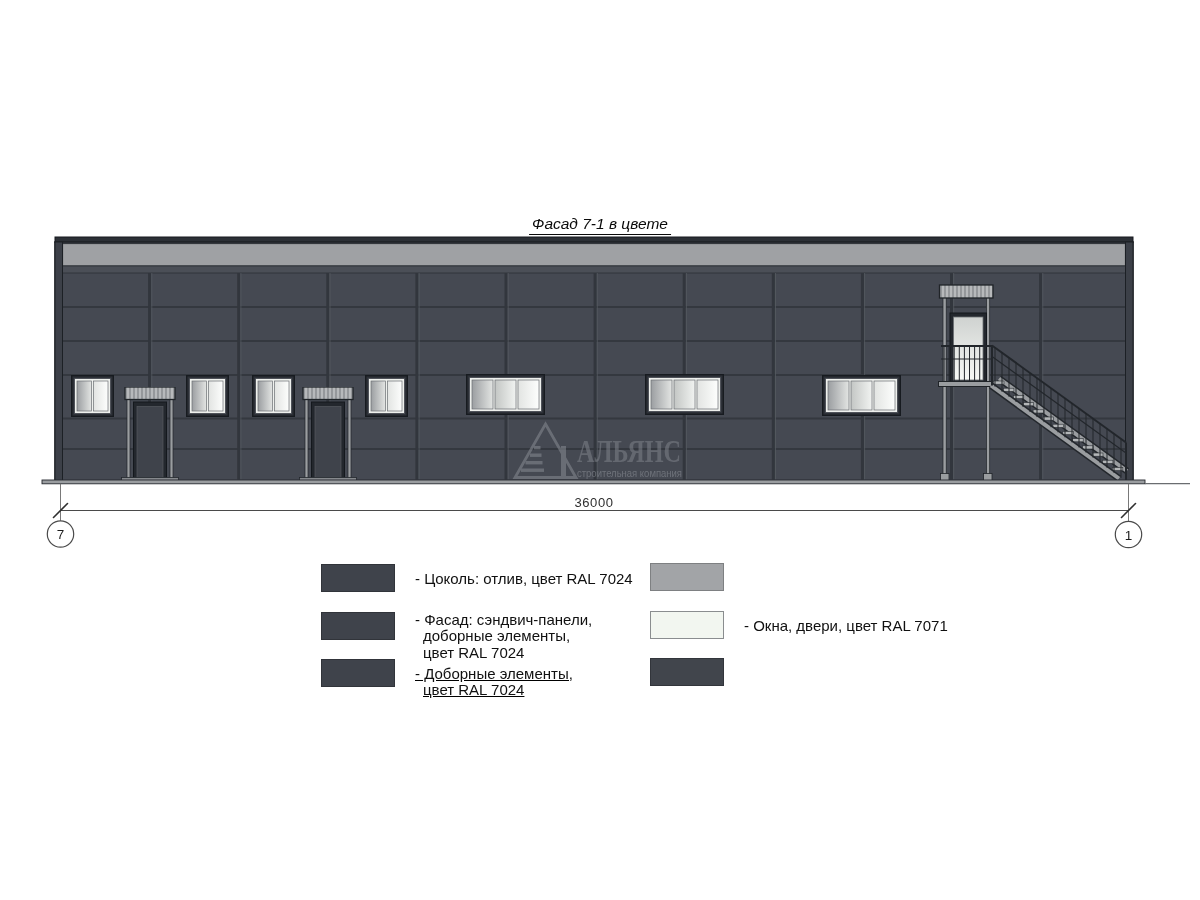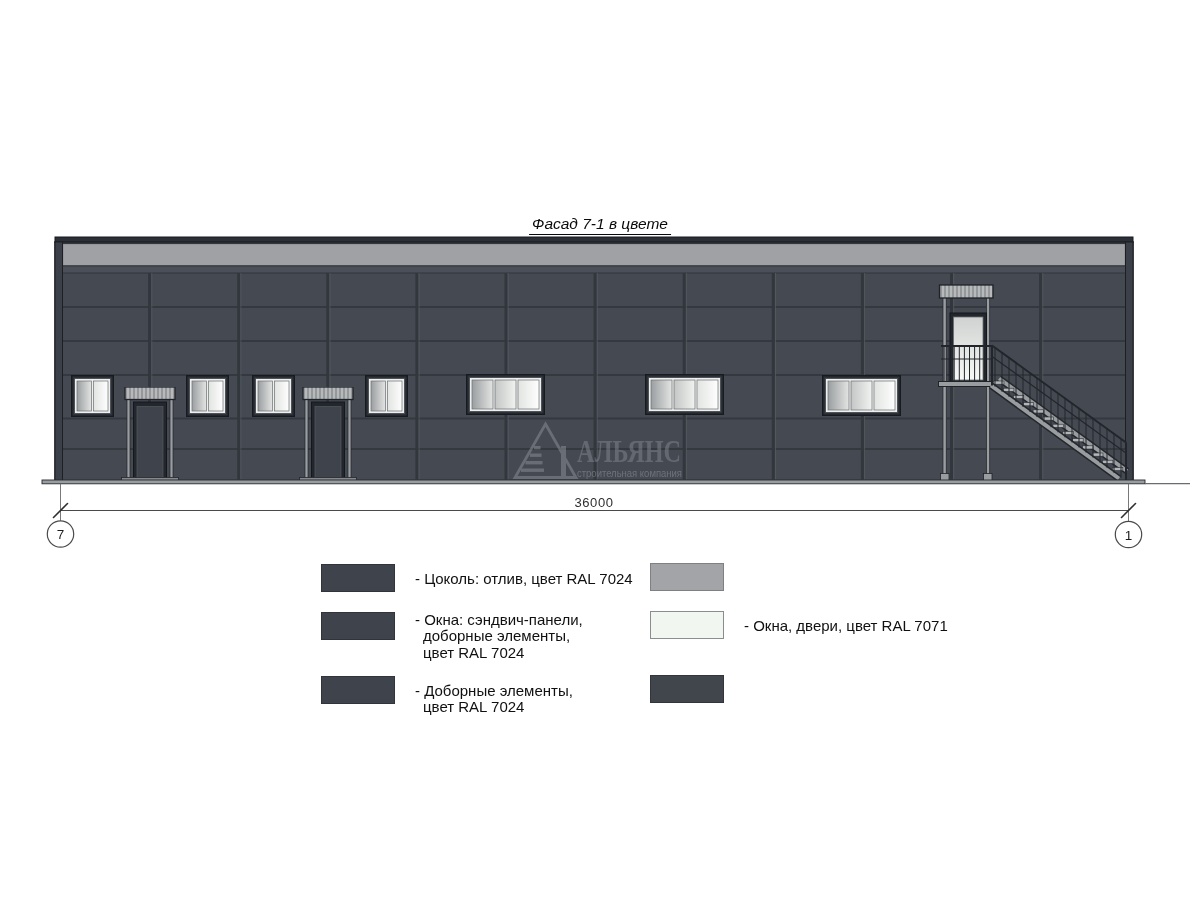--- a/index.html
+++ b/index.html
@@ -8,21 +8,21 @@
   #drawing{position:absolute;left:0;top:0;}
   .page-title{position:absolute;top:196px;left:50%;transform:translateX(-50%);
     font-size:15.5px;font-style:italic;color:#0a0a0a;border-bottom:1.4px solid #0a0a0a;
     padding:0 3px 1px 3px;white-space:nowrap;margin-top:19px;}
   .legend-col{position:absolute;}
   #legend-left{left:321px;top:564px;}
   #legend-right{left:650px;top:563px;}
   .legend-row{position:absolute;left:0;display:flex;}
   .legend-row:nth-child(1){top:0;}
   .legend-row:nth-child(2){top:48px;}
-  .legend-row:nth-child(3){top:112px;}
+  .legend-row:nth-child(3){top:95px;text-decoration:underline;}
   .swatch{width:74px;height:28px;flex:0 0 auto;box-sizing:border-box;border:1px solid rgba(0,0,0,0.22);}
   .lines{margin-left:20px;margin-top:7px;font-size:15px;line-height:16.4px;color:#101010;white-space:nowrap;}
   #legend-left .legend-row:nth-child(2) .lines{margin-top:0;}
   .legend-line:not(:first-child){padding-left:8px;}
   text{font-family:"Liberation Sans",sans-serif;}
   .wm-name{font-family:"Liberation Serif",serif;font-weight:bold;}
 </style>
 </head>
 <body>
 
@@ -224,21 +224,21 @@
   <div class="legend-col" id="legend-left">
       <div class="legend-row">
         <div class="swatch" style="background: rgb(63, 67, 75);"></div>
         <div class="lines">
           <div class="legend-line">- Цоколь: отлив, цвет RAL 7024</div>
         </div>
       </div>
       <div class="legend-row">
         <div class="swatch" style="background: rgb(63, 67, 75);"></div>
         <div class="lines">
-          <div class="legend-line">- Окна: сэндвич-панели,</div>
+          <div class="legend-line">- Фасад: сэндвич-панели,</div>
           <div class="legend-line">доборные элементы,</div>
           <div class="legend-line">цвет RAL 7024</div>
         </div>
       </div>
       <div class="legend-row">
         <div class="swatch" style="background: rgb(63, 67, 75);"></div>
         <div class="lines">
           <div class="legend-line">- Доборные элементы,</div>
           <div class="legend-line">цвет RAL 7024</div>
         </div>

